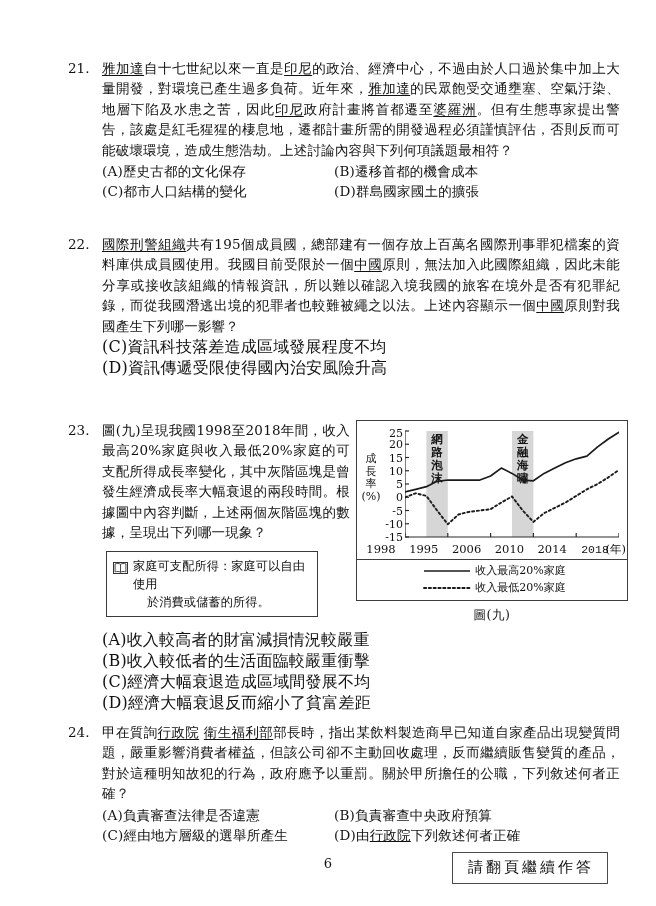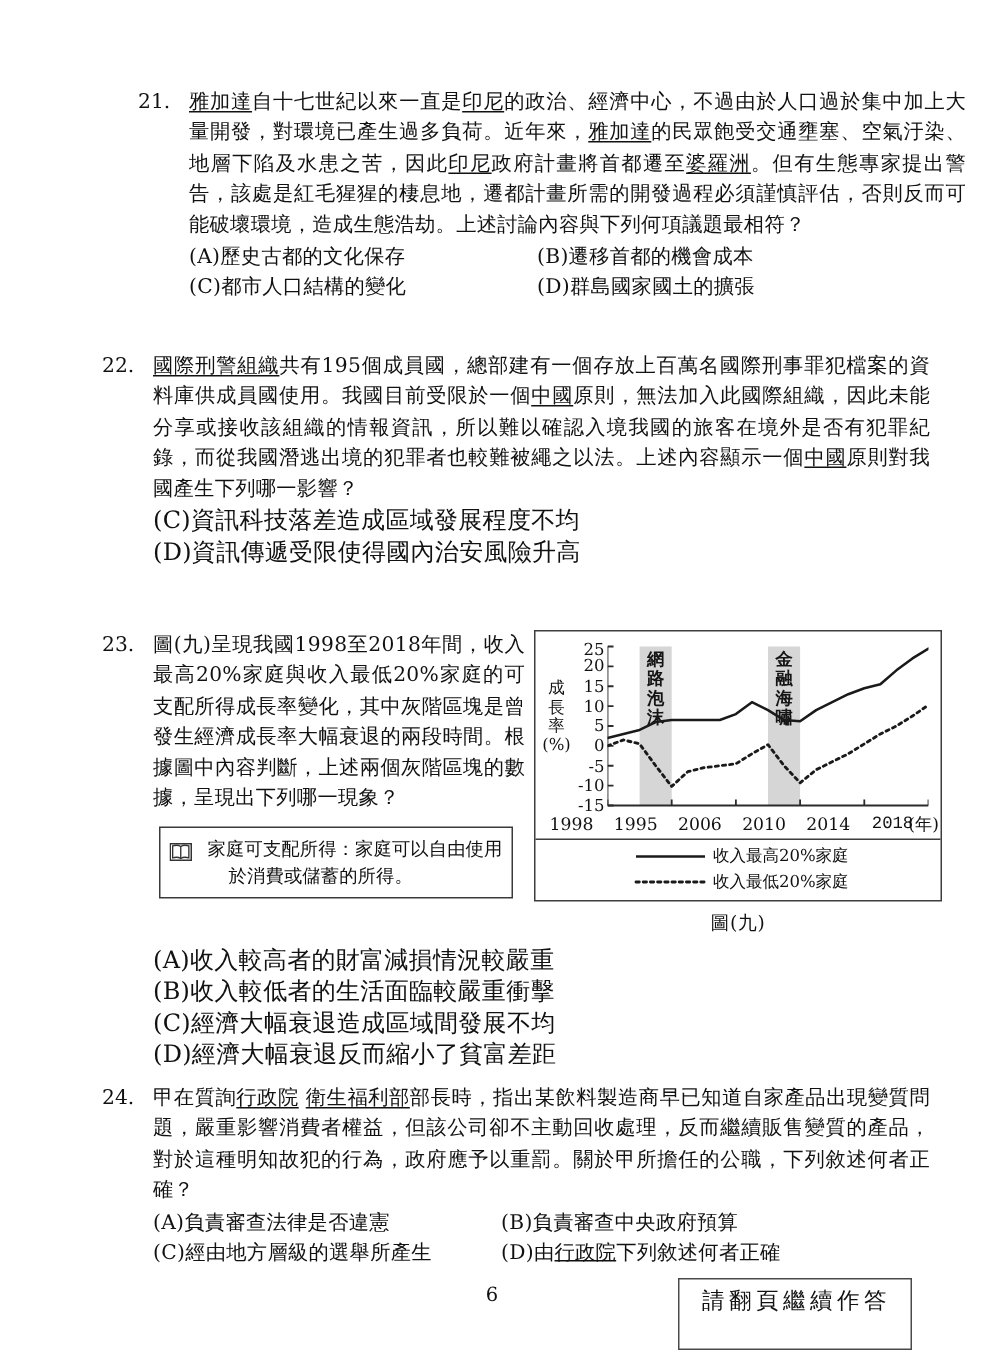--- a/index.html
+++ b/index.html
@@ -82,26 +82,25 @@
   .q23-right {
     flex: 1 1 auto;
     padding-left: 6px;
   }
 
   
   .note-box {
     margin-top: 9px;
     margin-left: 4px;
     border: 1px solid #3a3a3a;
-    width: 236px;
+    width: 212px;
     box-sizing: border-box;
     padding: 5px 6px 5px 6px;
     display: flex;
     align-items: flex-start;
-    justify-content: space-between;
   }
   .book-icon {
     flex: 0 0 auto;
     margin-right: 5px;
     margin-top: 2px;
   }
   .note-text {
     font-size: 12.2px;
     line-height: 18px;
     letter-spacing: 0.1px;
@@ -214,30 +213,30 @@
     width: 656px;
     text-align: center;
     font-size: 13px;
     font-family: "DejaVu Serif", "Liberation Serif", serif;
   }
   .turn-page {
     position: absolute;
     border: 1.3px solid #4a4a4a;
     font-size: 15px;
     letter-spacing: 3px;
-    padding: 5px 13px 22px 15px;
+    padding: 5px 13px 6px 15px;
     white-space: nowrap;
   }
 </style>
 </head>
 <body>
 
 <div class="page">
 
-  <div class="question" id="q21" style="top:58px;margin-left:24px;">
+  <div class="question" id="q21" style="top:58px;">
     <div class="q-num">21.</div>
     <div class="q-body">
       <div class="stem" id="q21-stem"><u>雅加達</u><span>自十七世紀以來一直是</span><u>印尼</u><span>的政治、經濟中心，不過由於人口過於集中加上大量開發，對環境已產生過多負荷。近年來，</span><u>雅加達</u><span>的民眾飽受交通壅塞、空氣汙染、地層下陷及水患之苦，因此</span><u>印尼</u><span>政府計畫將首都遷至</span><u>婆羅洲</u><span>。但有生態專家提出警告，該處是紅毛猩猩的棲息地，遷都計畫所需的開發過程必須謹慎評估，否則反而可能破壞環境，造成生態浩劫。上述討論內容與下列何項議題最相符？</span></div>
       <div class="options">
         <div class="opt-row">
           <div class="opt opt-a">(A)歷史古都的文化保存</div>
           <div class="opt opt-b">(B)遷移首都的機會成本</div>
         </div>
         <div class="opt-row">
           <div class="opt opt-c">(C)都市人口結構的變化</div>

